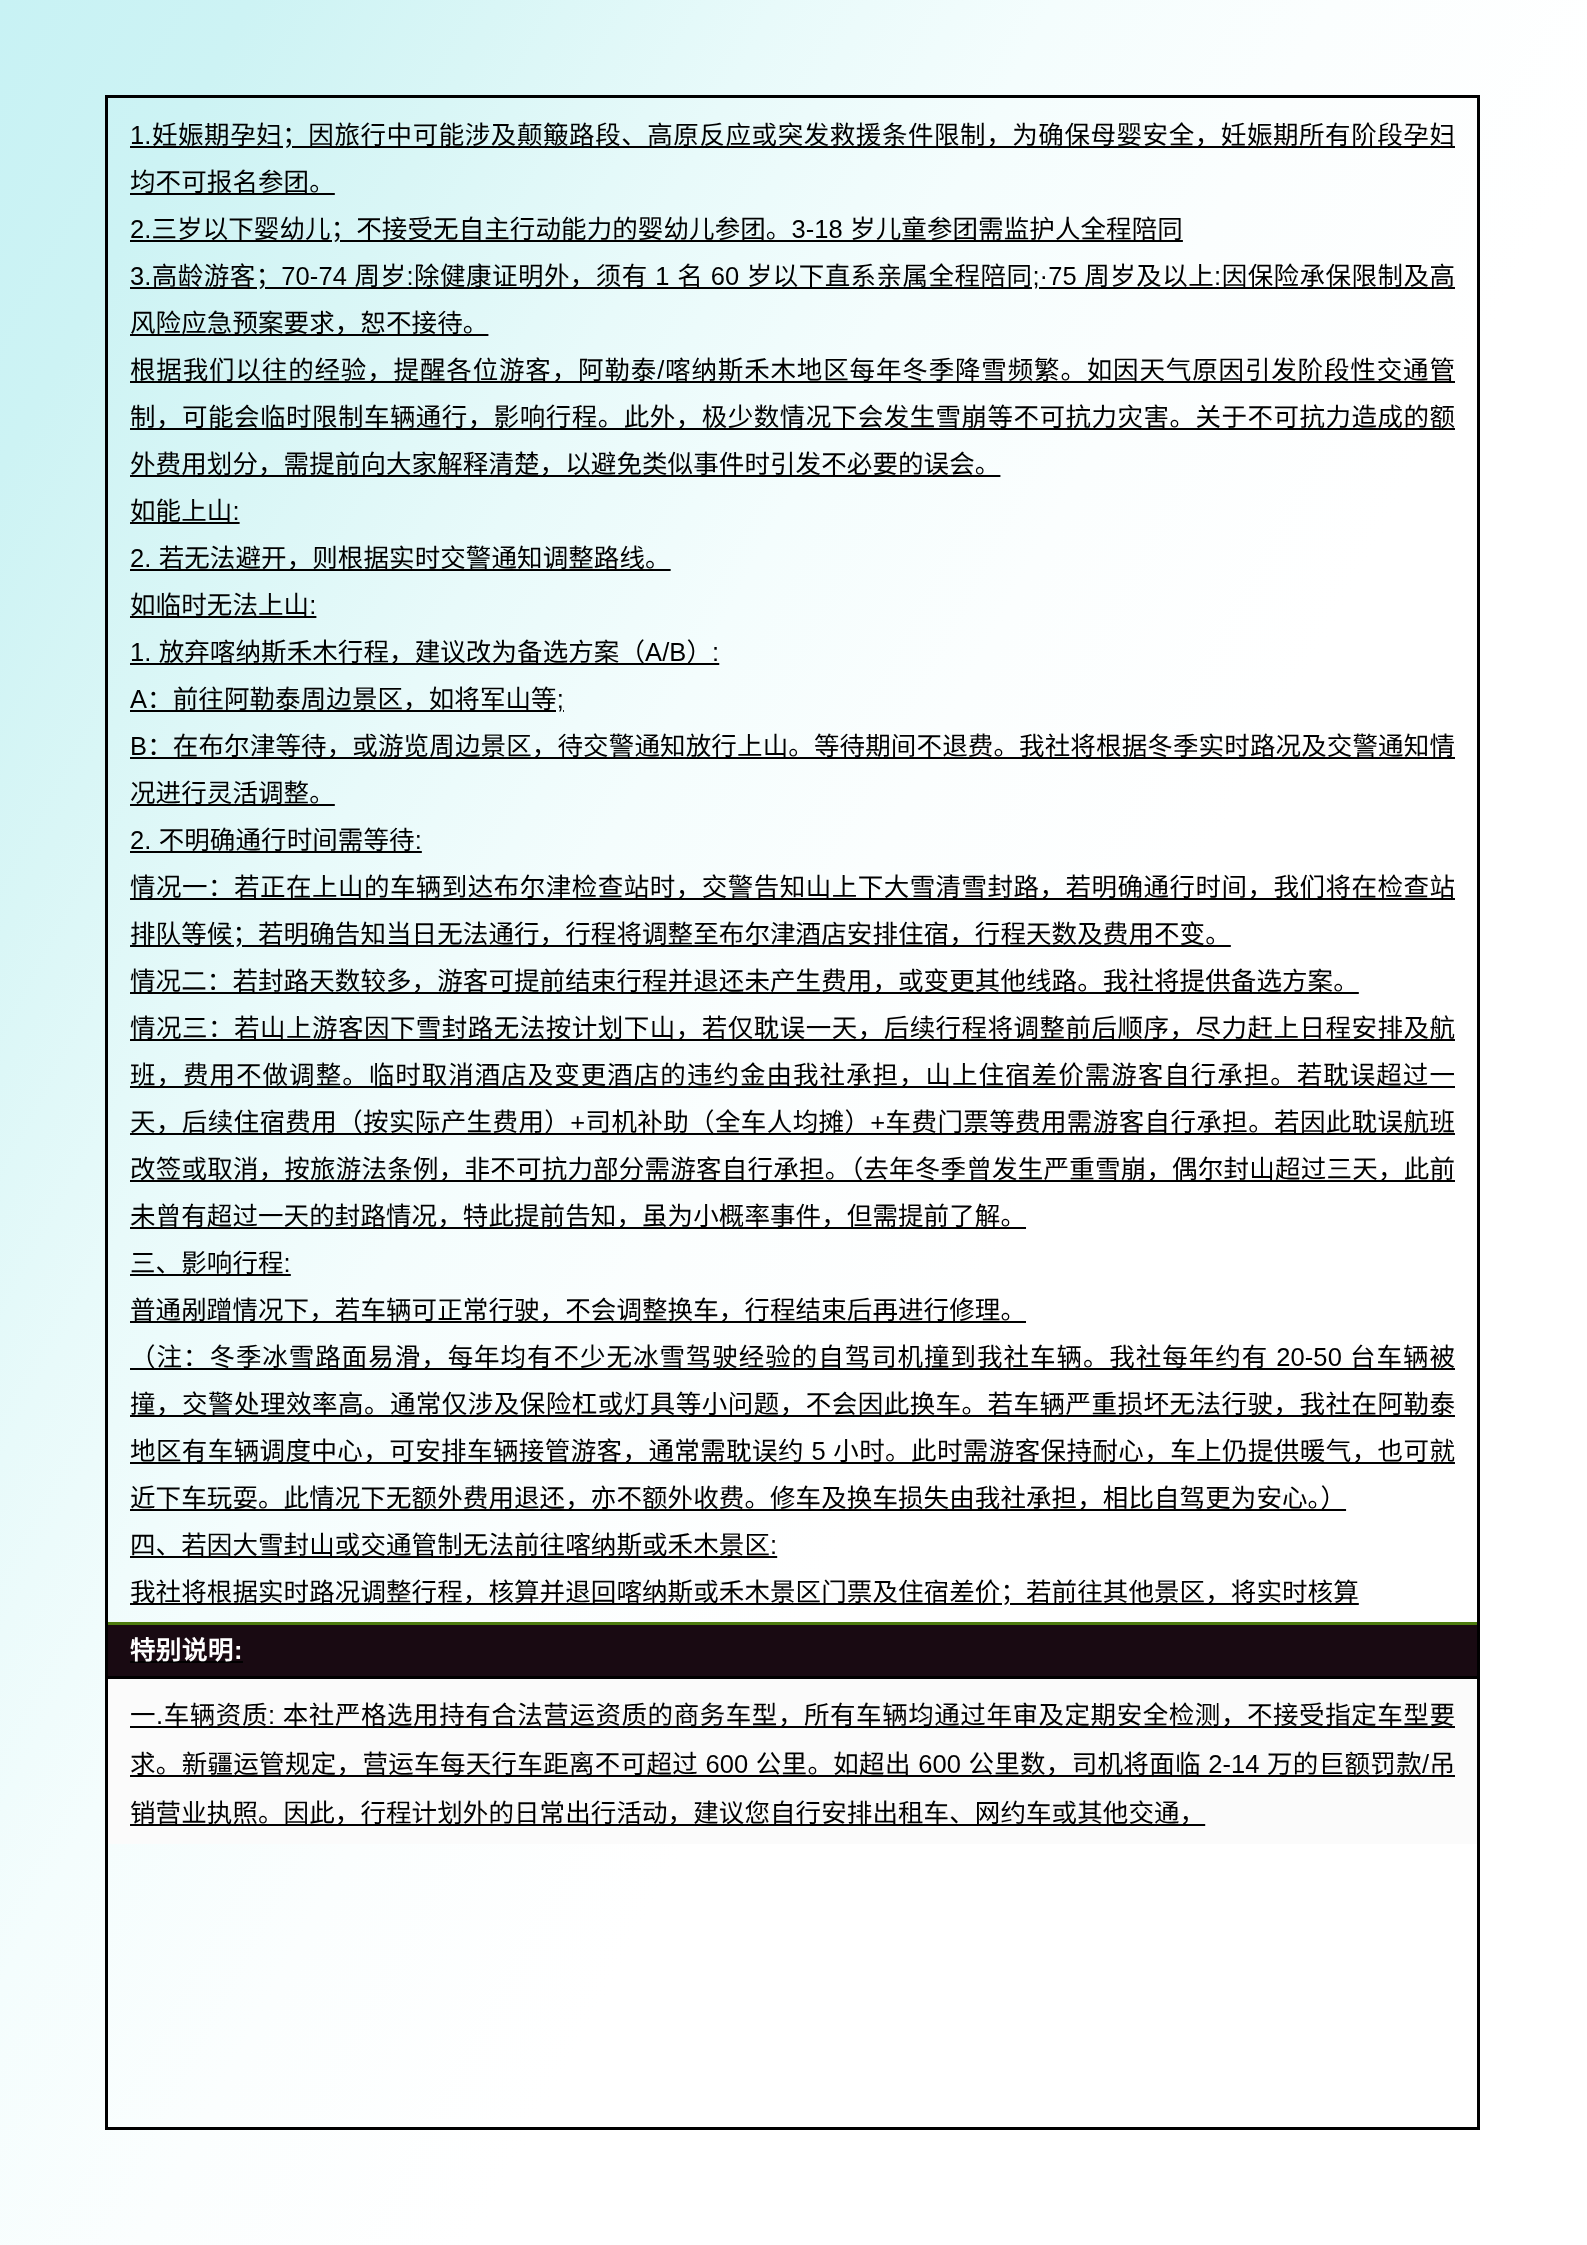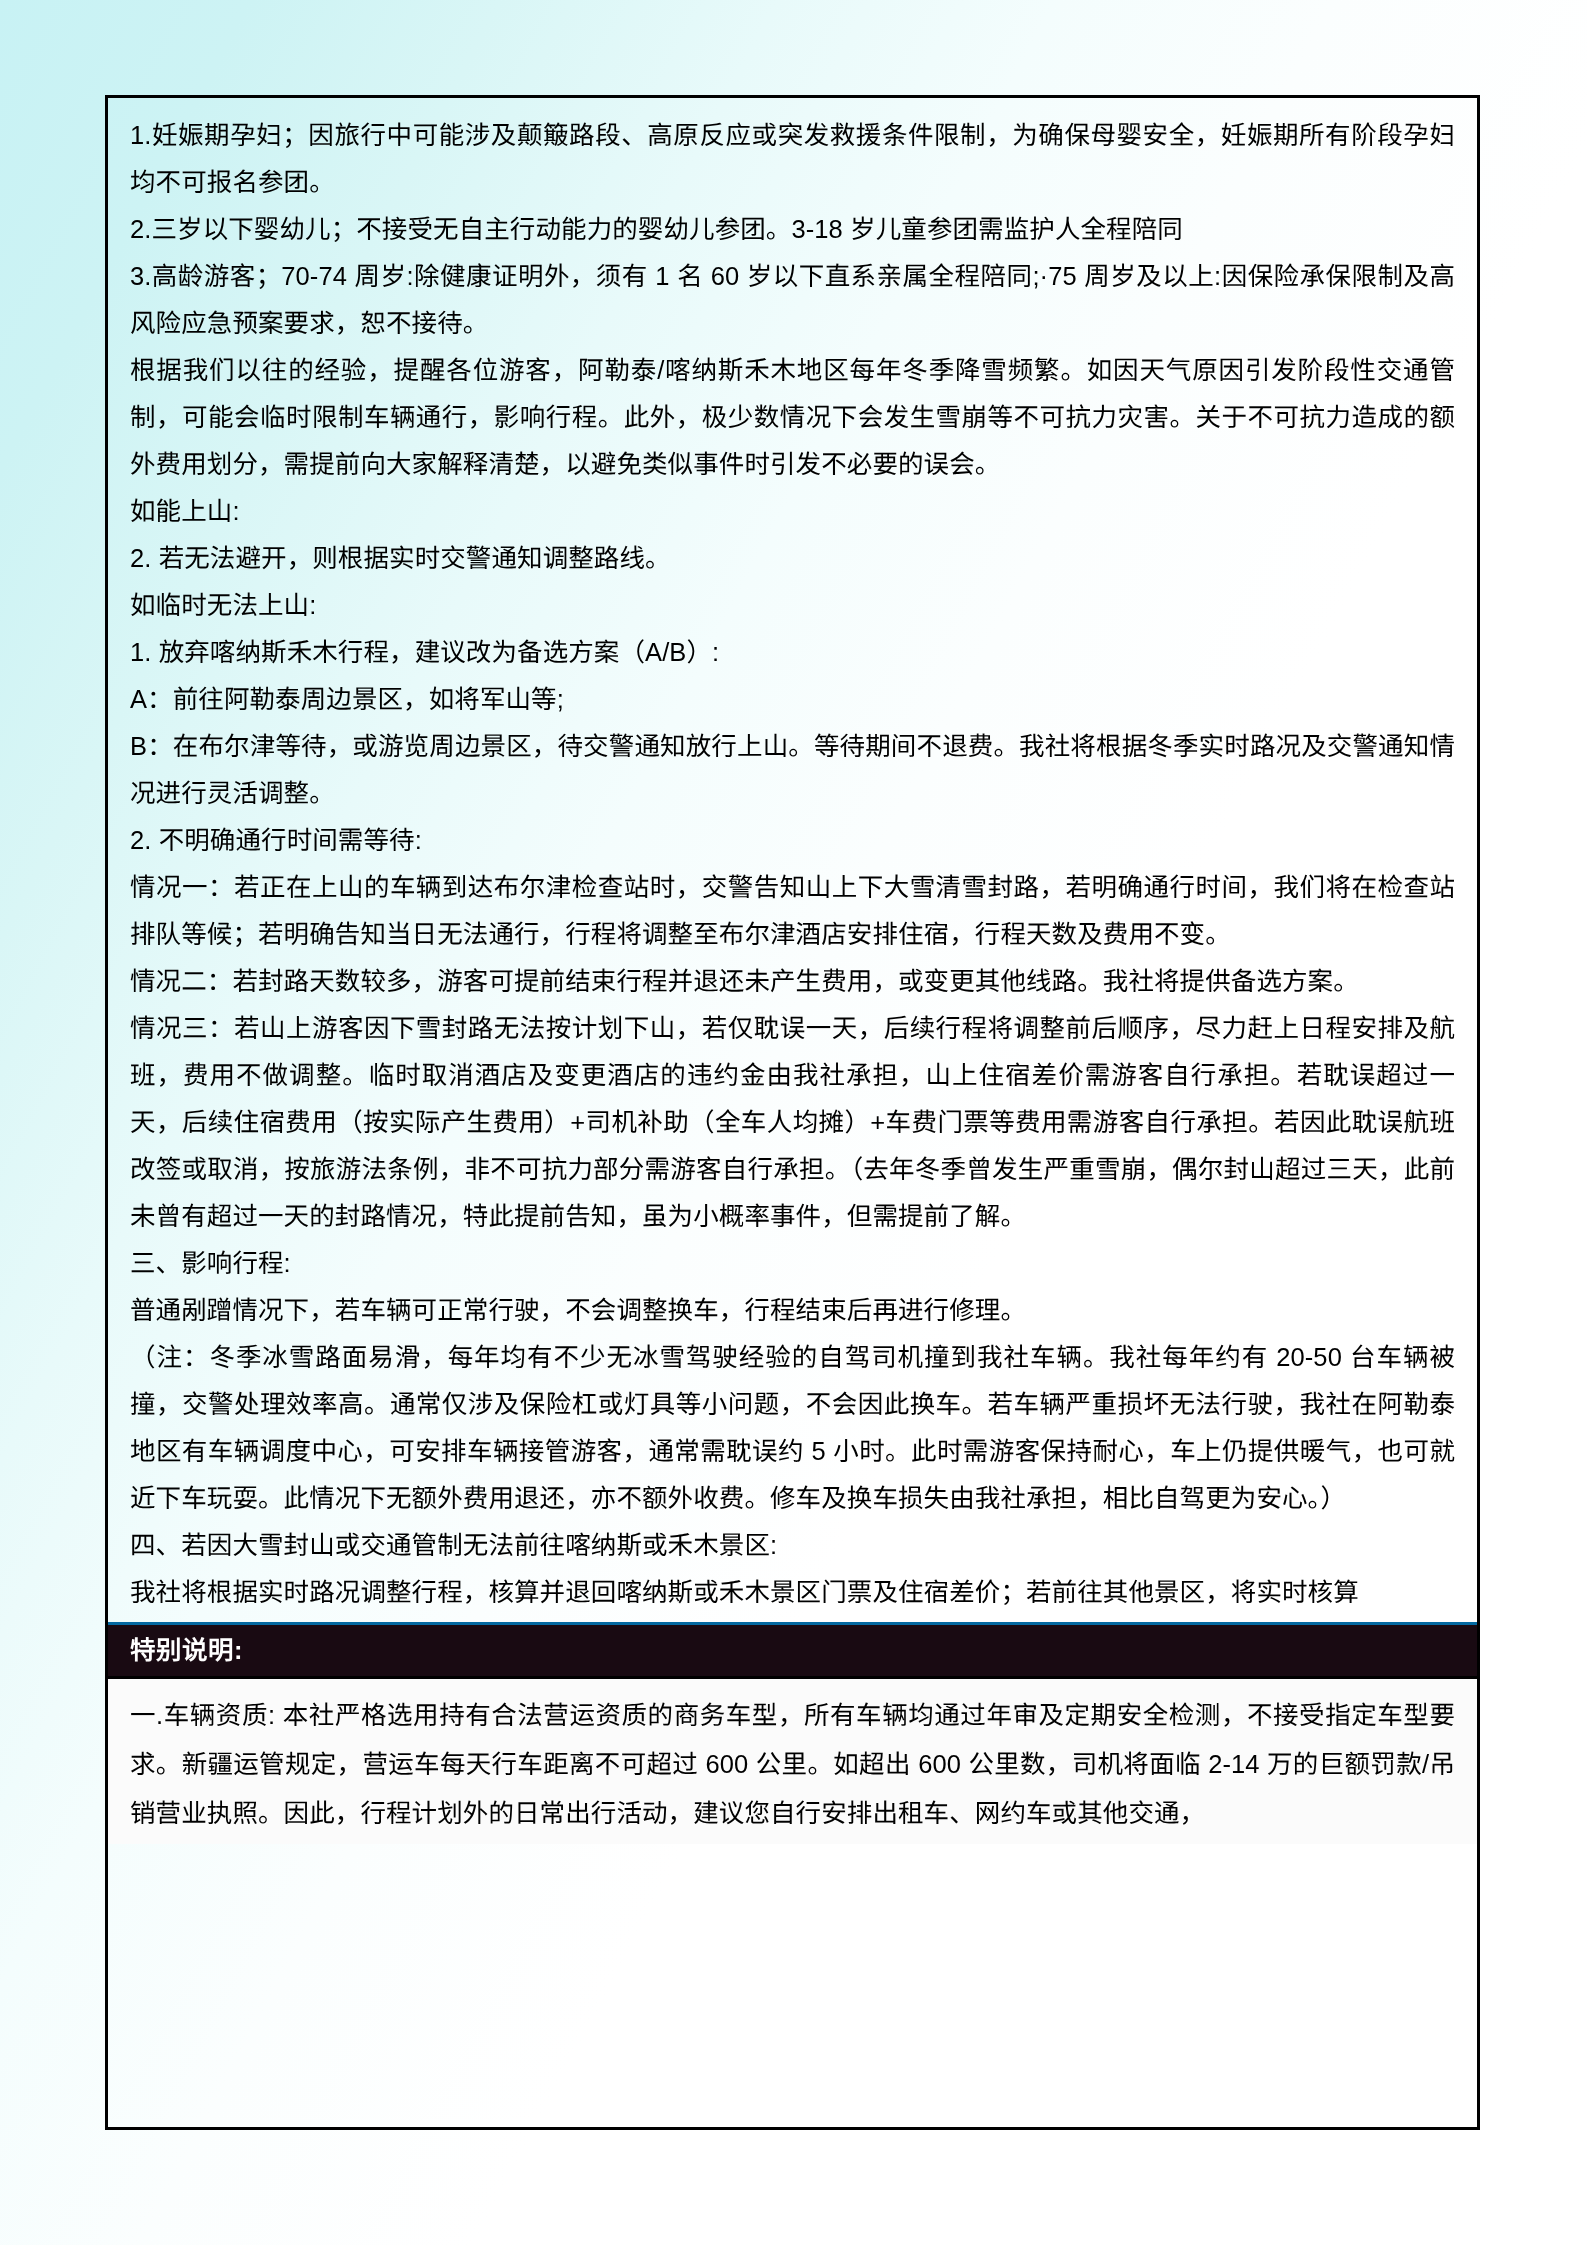--- a/index.html
+++ b/index.html
@@ -36,20 +36,21 @@
   #doc-box {
     position: absolute;
     left: 105px;
     top: 95px;
     width: 1375px;
     height: 2035px;
     border: 3px solid #000000;
     box-sizing: border-box;
     background: transparent;
     overflow: hidden;
+    text-decoration: underline;
   }
 
   .body-section {
     padding: 14px 22px 0 22px;
     box-sizing: border-box;
   }
 
   p.line {
     margin: 0 0 0 0;
     padding: 0;
@@ -69,21 +70,21 @@
   }
 
   
   #special-banner {
     background: #190a12;
     height: 57px;
     display: flex;
     align-items: center;
     padding-left: 22px;
     box-sizing: border-box;
-    border-top: 3px solid #0369a1;
+    border-top: 3px solid #4d7c0f;
     border-bottom: 3px solid #000;
     margin-top: 6px;
   }
   #special-banner .banner-label {
     color: #ffffff;
     font-size: 25.5px;
     font-weight: 700;
     line-height: 1;
     letter-spacing: 0.5px;
   }

